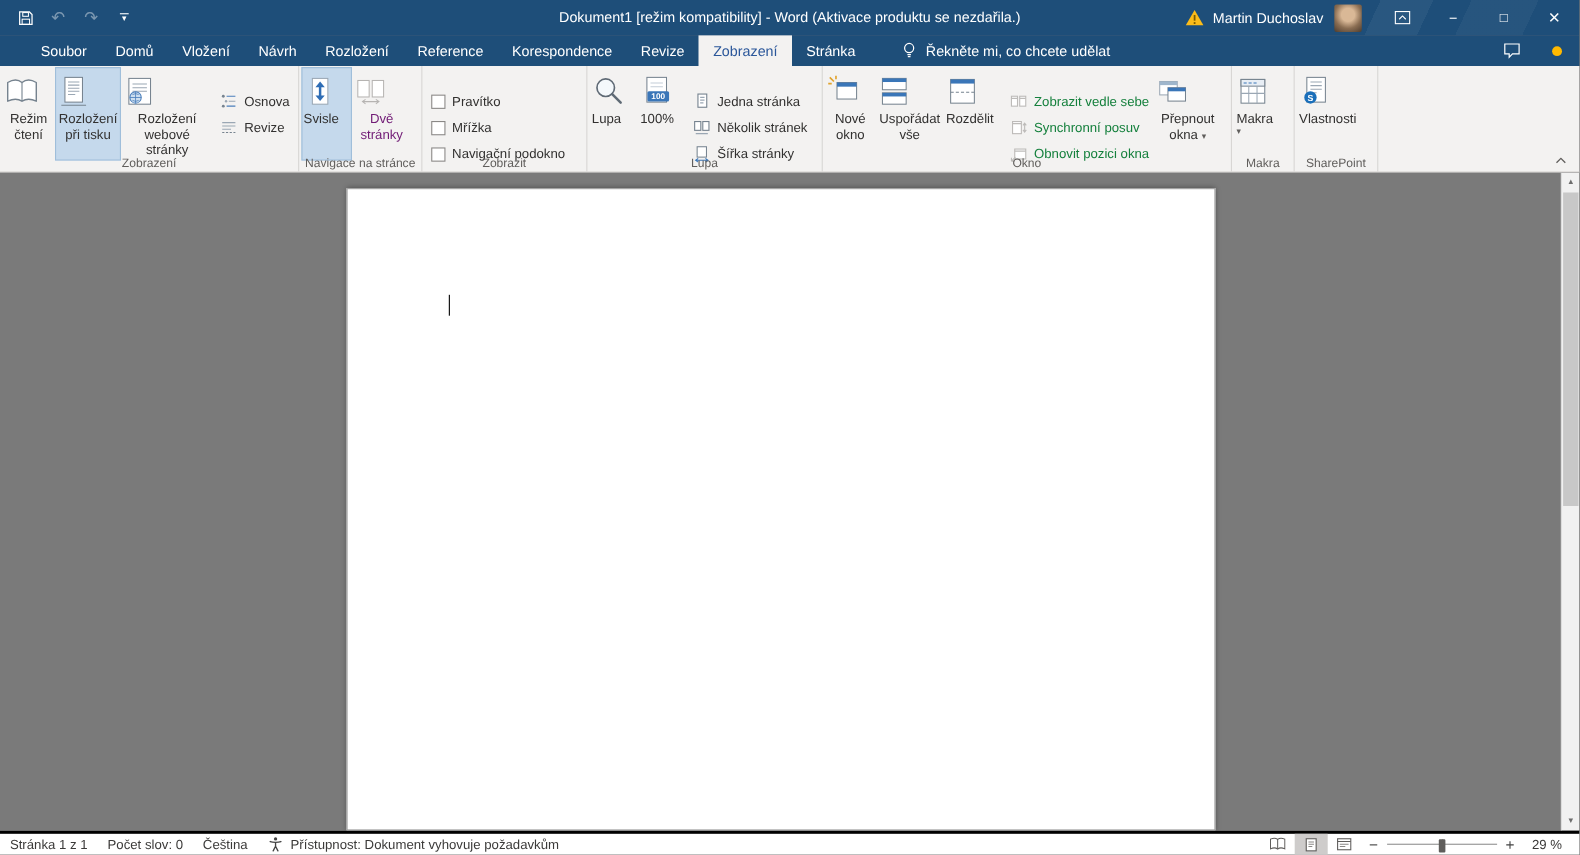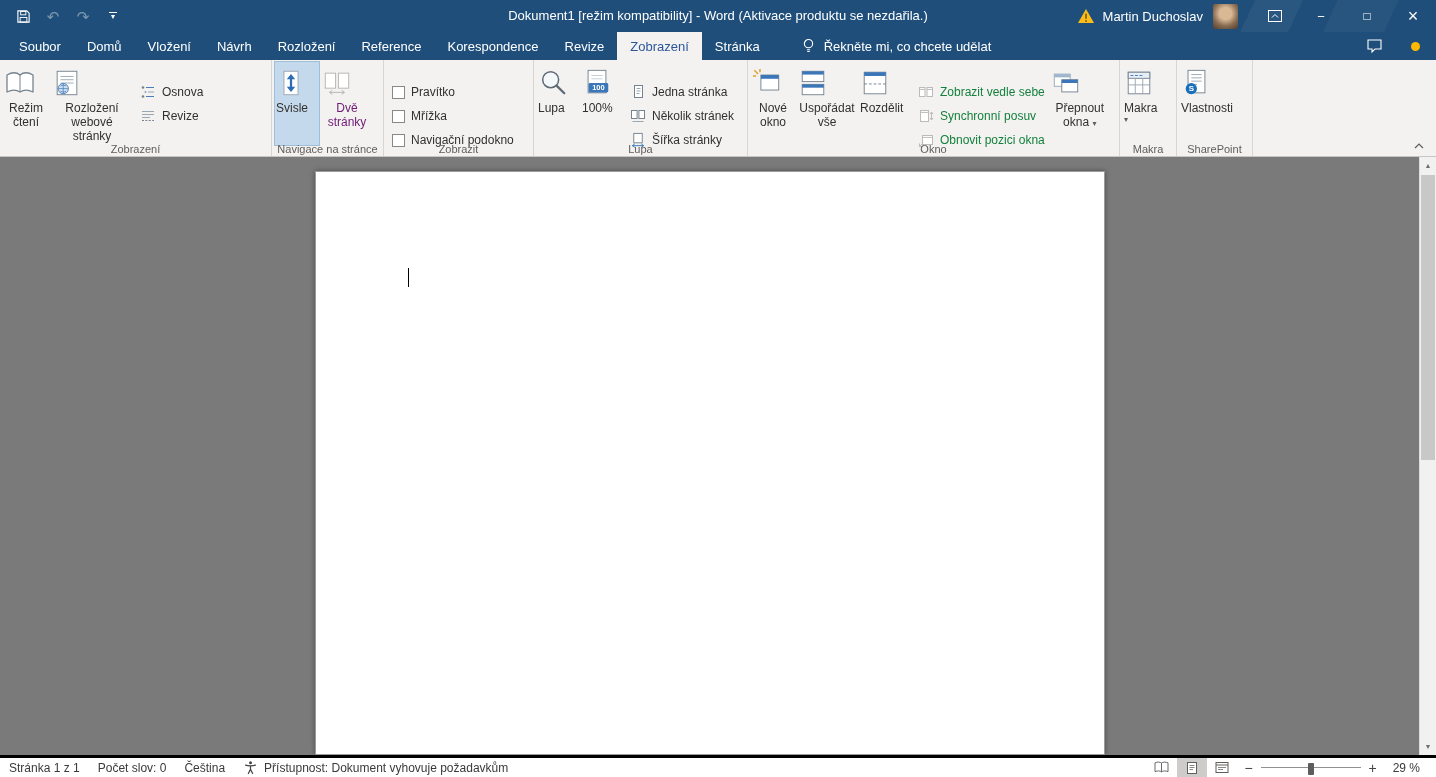--- a/index.html
+++ b/index.html
@@ -32,21 +32,21 @@
   }
   .tb-right{margin-left:auto;display:flex;align-items:center;height:100%;z-index:2;}
   .user-name{font-size:13px;margin:0 10px 0 8px;}
   .avatar{width:25px;height:25px;border-radius:2px;margin-right:14px;
     background:radial-gradient(circle at 50% 38%,#d9b896 0 30%,#8a6d52 62%,#4d3c2e 100%);}
   .win-btn{width:46px;height:100%;display:flex;align-items:center;justify-content:center;font-size:13px;}
   .win-btn.max{font-size:12px;}
   .win-btn.close{font-size:18px;}
 
   
-  .tabbar{height:28px;background:#1e4e79;display:flex;align-items:stretch;color:#fff;font-size:13px;padding-left:6px;flex:0 0 auto;}
+  .tabbar{height:28px;background:#1e4e79;display:flex;align-items:stretch;color:#fff;font-size:13px;padding-left:24px;flex:0 0 auto;}
   .tab{padding:0 13px;display:flex;align-items:center;cursor:default;white-space:nowrap;}
   .tab.active{background:#f3f2f1;color:#2b579a;}
   .tellme{display:flex;align-items:center;gap:8px;margin-left:28px;white-space:nowrap;}
   .tabbar-right{margin-left:auto;display:flex;align-items:center;gap:28px;padding-right:16px;}
   .notify-dot{width:9px;height:9px;border-radius:50%;background:#ffb900;}
 
   
   .ribbon{height:97px;background:#f3f2f1;border-bottom:1px solid #c8c6c4;display:flex;position:relative;box-sizing:border-box;flex:0 0 auto;}
   .rgroup{position:relative;border-right:1px solid #d8d6d4;display:flex;align-items:flex-start;padding:1px 2px 16px 2px;box-sizing:border-box;height:100%;}
   .rgroup-label{position:absolute;bottom:1px;left:0;right:0;text-align:center;font-size:11px;color:#605e5c;white-space:nowrap;}
@@ -183,20 +183,30 @@
     <div class="rgroup g-views">
       <div class="btn-lg w48">
         <span class="ic">
           <svg width="32" height="32" viewBox="0 0 32 32">
             <path d="M3 8 C8 5,13 5.5,16 8 C19 5.5,24 5,29 8 V25 C24 22.5,19 23,16 25 C13 23,8 22.5,3 25 Z" fill="#ffffff" stroke="#76838f" stroke-width="1.3" stroke-linejoin="round"></path>
             <path d="M16 8 V25" stroke="#76838f" fill="none"></path>
           </svg>
         </span>
         <span>Režim čtení</span>
       </div>
+      <div class="btn-lg w60 selected">
+        <span class="ic">
+          <svg width="30" height="30" viewBox="0 0 32 32">
+            <rect x="7.5" y="2.5" width="17" height="24" fill="#ffffff" stroke="#76838f"></rect>
+            <path d="M10.5 7h11M10.5 10h11M10.5 13h11M10.5 16h11M10.5 19h7" stroke="#9aa7b4" fill="none"></path>
+            <path d="M4 29.5 h24" stroke="#76838f" fill="none"></path>
+          </svg>
+        </span>
+        <span>Rozložení při tisku</span>
+      </div>
       <div class="btn-lg w84">
         <span class="ic">
           <svg width="30" height="30" viewBox="0 0 32 32">
             <rect x="5.5" y="3.5" width="21" height="25" fill="#ffffff" stroke="#76838f"></rect>
             <path d="M9 9h14M9 12.5h14M9 16h14" stroke="#9aa7b4" fill="none"></path>
             <circle cx="12" cy="22" r="5.5" fill="#cfe0f0" stroke="#4a7ebb"></circle>
             <path d="M6.5 22h11 M12 16.5v11 M9 19.2 a5.5 5.5 0 0 1 6 0 M9 24.8 a5.5 5.5 0 0 0 6 0" stroke="#4a7ebb" fill="none" stroke-width="0.8"></path>
           </svg>
         </span>
         <span>Rozložení webové stránky</span>

